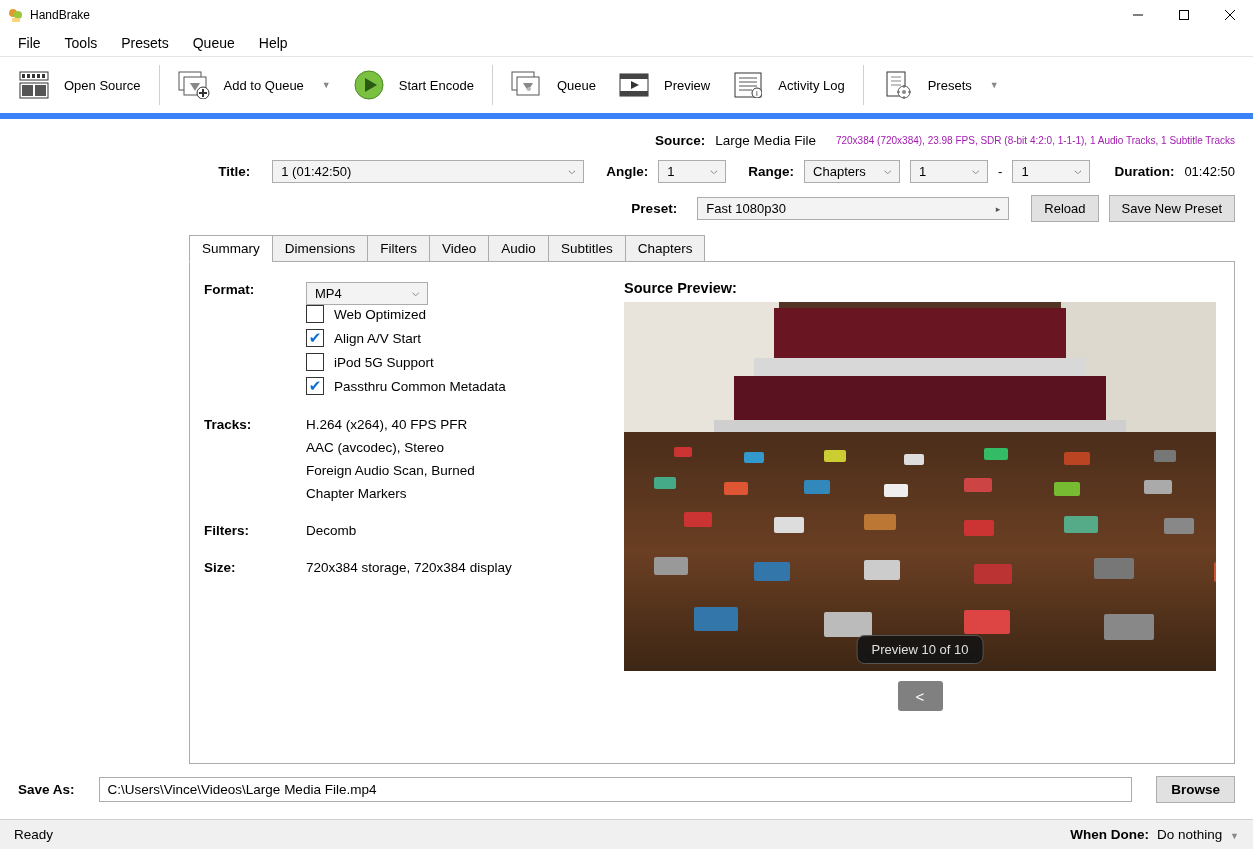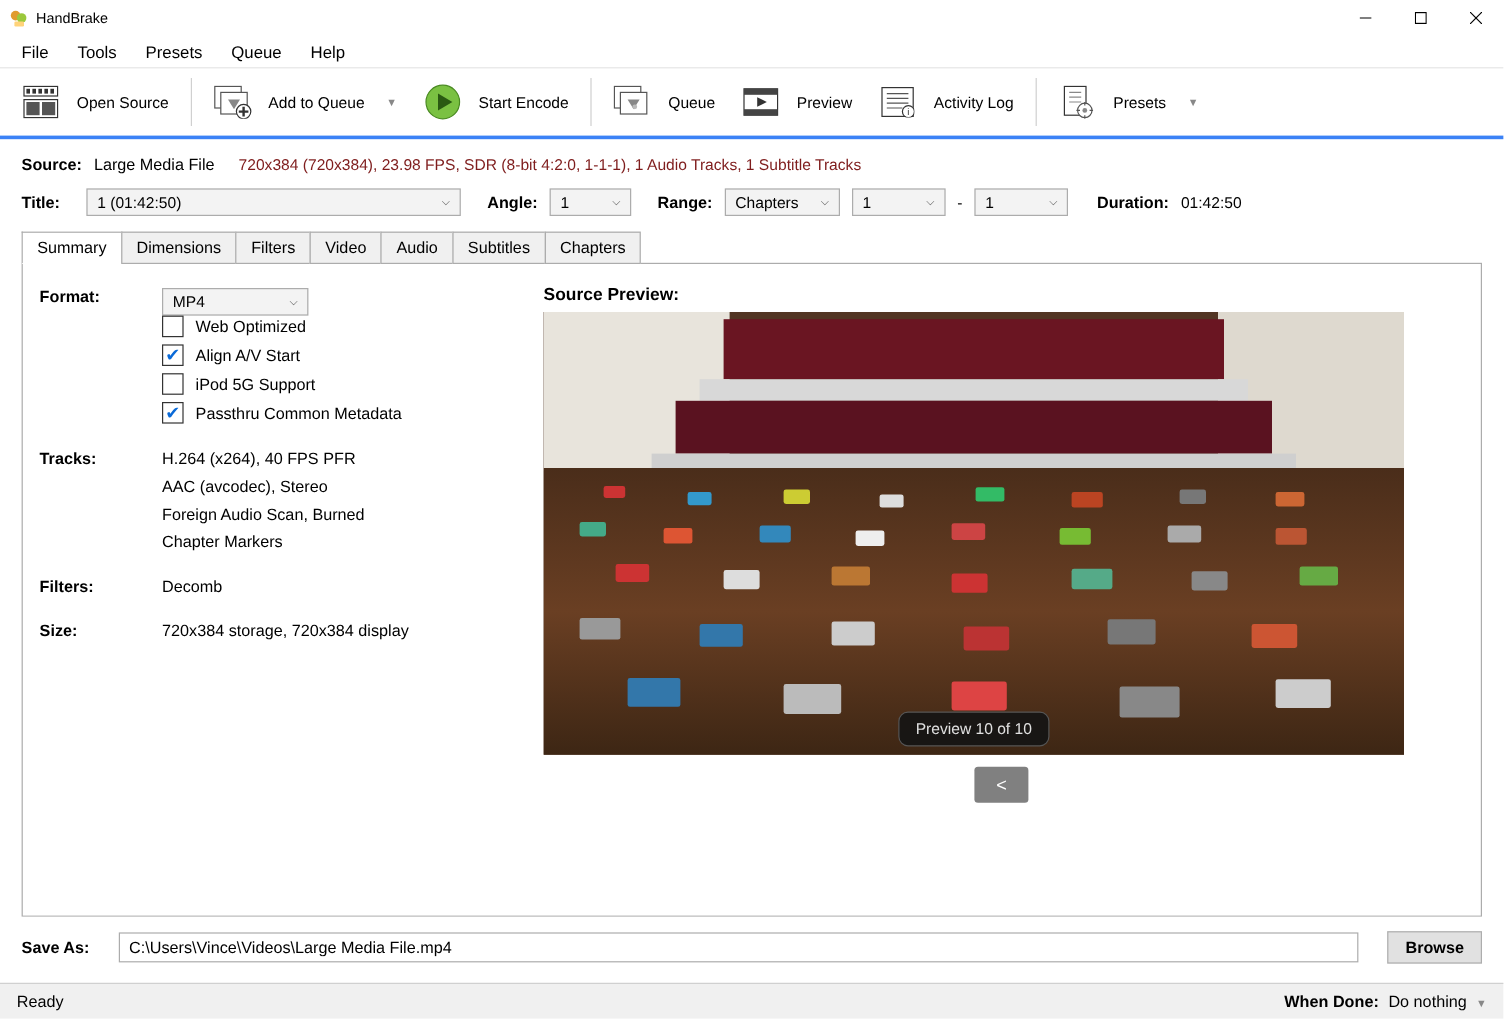--- a/index.html
+++ b/index.html
@@ -4,47 +4,47 @@
 <style>
   * { box-sizing: border-box; }
   body { margin:0; padding:0; font-family: "Segoe UI", Tahoma, sans-serif; font-size:13px; color:#000; background:#fff; width:1253px; height:849px; overflow:hidden; display:flex; flex-direction:column; }
   .titlebar { height:30px; display:flex; align-items:center; padding:0 0 0 8px; }
   .titlebar-icon { width:16px; height:16px; margin-right:6px; display:flex; align-items:center; justify-content:center; }
   .titlebar-title { font-size:12px; }
   .win-controls { margin-left:auto; display:flex; height:30px; }
   .win-btn { width:46px; display:flex; align-items:center; justify-content:center; }
   .menubar { height:26px; display:flex; align-items:center; padding:0 8px; gap:4px; }
   .menubar-item { padding:2px 10px; font-size:14px; }
-  .toolbar { border-top:1px solid #e5e5e5; border-bottom:3px solid #3b82f6; display:flex; align-items:center; padding:8px 10px; gap:6px; background:#fff; }
+  .toolbar { border-top:1px solid #e5e5e5; border-bottom:6px solid #3b82f6; display:flex; align-items:center; padding:8px 10px; gap:6px; background:#fff; }
   .toolbar-btn { display:flex; align-items:center; gap:14px; padding:4px 8px; }
   .toolbar-icon { width:32px; height:32px; display:flex; align-items:center; justify-content:center; }
   .toolbar-sep { width:1px; height:40px; background:#d0d0d0; margin:0 4px; }
   .dropdown-arrow { font-size:9px; color:#888; margin-left:4px; }
-  .content { flex:1; padding:14px 18px 0 18px; display:flex; flex-direction:column; overflow:hidden; }
+  .content { flex:1; padding:14px 18px 0 18px; display:flex; flex-direction:column; overflow:hidden;align-items:flex-end; }
   .row { display:flex; align-items:center; gap:10px; margin-bottom:12px; }
   .label { font-weight:600; font-size:13.5px; }
-  .source-info { color:#7f1d1d; font-size:13px; }
+  .source-info { color:#a21caf; font-size:10px; }
   .source-name { color:#000; font-size:13.5px; margin-right:10px; }
   .select { background:#f3f3f3; border:1px solid #acacac; padding:3px 8px; display:flex; align-items:center; justify-content:space-between; font-size:13px; }
   .select .arrow { font-size:9px; color:#555; }
   .btn { background:#e1e1e1; border:1px solid #adadad; padding:5px 12px; font-size:13px; }
   .tabs-area { flex:1; display:flex; flex-direction:column; }
   .tab-strip { display:flex; position:relative; top:1px; z-index:2; }
   .tab { border:1px solid #acacac; padding:5px 12px; font-size:13.5px; background:#f0f0f0; margin-right:-1px; }
   .tab.active { background:#fff; border-bottom:1px solid #fff; }
   .tab-body { border:1px solid #acacac; flex:1; padding:18px 18px 10px 14px; display:flex; gap:20px; overflow:hidden; }
   .summary-left { width:400px; }
   .summary-left table { border-collapse:collapse; font-size:13.5px; }
   .summary-left td { vertical-align:top; padding:2px 0; }
   .summary-left td.lbl { font-weight:600; width:102px; }
   .chk-row { display:flex; align-items:center; gap:10px; margin-bottom:6px; }
   .chk { width:18px; height:18px; border:1px solid #333; display:flex; align-items:center; justify-content:center; color:#0a6ad8; font-size:15px; }
   .preview-side { flex:1; display:flex; flex-direction:column; }
   .preview-heading { font-weight:600; font-size:14.5px; margin-bottom:6px; }
-  .preview-img { width:717px; height:369px; background:#523524; position:relative; overflow:hidden; }
+  .preview-img { width:592px; height:369px; background:#523524; position:relative; overflow:hidden; }
   .preview-badge { position:absolute; bottom:7px; left:50%; transform:translateX(-50%); background:rgba(20,20,20,0.9); color:#e0e0e0; padding:6px 14px; border-radius:8px; font-size:13px; border:1px solid #555;}
   .prev-ctrl { width:45px; height:30px; background:#808080; color:#fff; display:flex; align-items:center; justify-content:center; margin:10px auto 0; font-size:15px; border-radius:3px;}
   .saveas { display:flex; align-items:center; gap:24px; padding:12px 18px 4px; }
   .saveas input { flex:1; border:1px solid #acacac; padding:4px 8px; font-size:13.5px; background:#fff; font-family:inherit; }
   .browse-btn { background:#e1e1e1; border:1px solid #adadad; padding:5px 14px; font-weight:600; font-size:13.5px;}
   .statusbar { height:30px; border-top:1px solid #d0d0d0; background:#f0f0f0; display:flex; align-items:center; padding:0 14px; font-size:13.5px; }
   .statusbar .spacer { flex:1; }
   
   .stairs { position:absolute; top:0; left:150px; right:150px; height:120px; }
   .riser1 { position:absolute; top:6px; left:0; right:0; height:50px; background:#6a1522; }
@@ -223,20 +223,29 @@
     </div>
     <span>-</span>
     <div class="select" style="width:78px;">
       <span>1</span>
         <span class="arrow">⌵</span>
     </div>
     <span class="label" style="margin-left:14px;">Duration:</span>
     <span>01:42:50</span>
   </div>
 
+  <div class="row">
+    <span class="label" style="width:56px;">Preset:</span>
+    <div class="select" style="width:312px;">
+      <span>Fast 1080p30</span>
+        <span class="arrow">▸</span>
+    </div>
+    <button class="btn" style="margin-left:12px;">Reload</button>
+    <button class="btn">Save New Preset</button>
+  </div>
 
   <div class="tabs-area">
     <div class="tab-strip">
       <div class="tab active">Summary</div>
       <div class="tab">Dimensions</div>
       <div class="tab">Filters</div>
       <div class="tab">Video</div>
       <div class="tab">Audio</div>
       <div class="tab">Subtitles</div>
       <div class="tab">Chapters</div>

